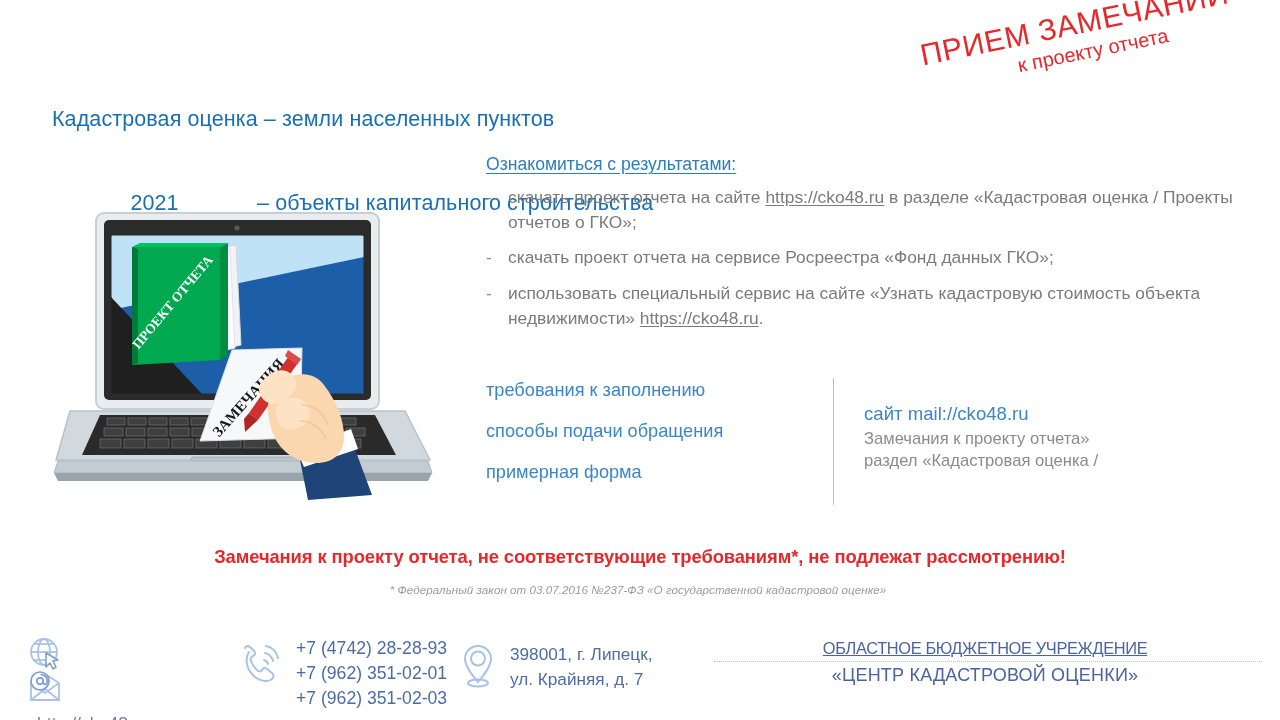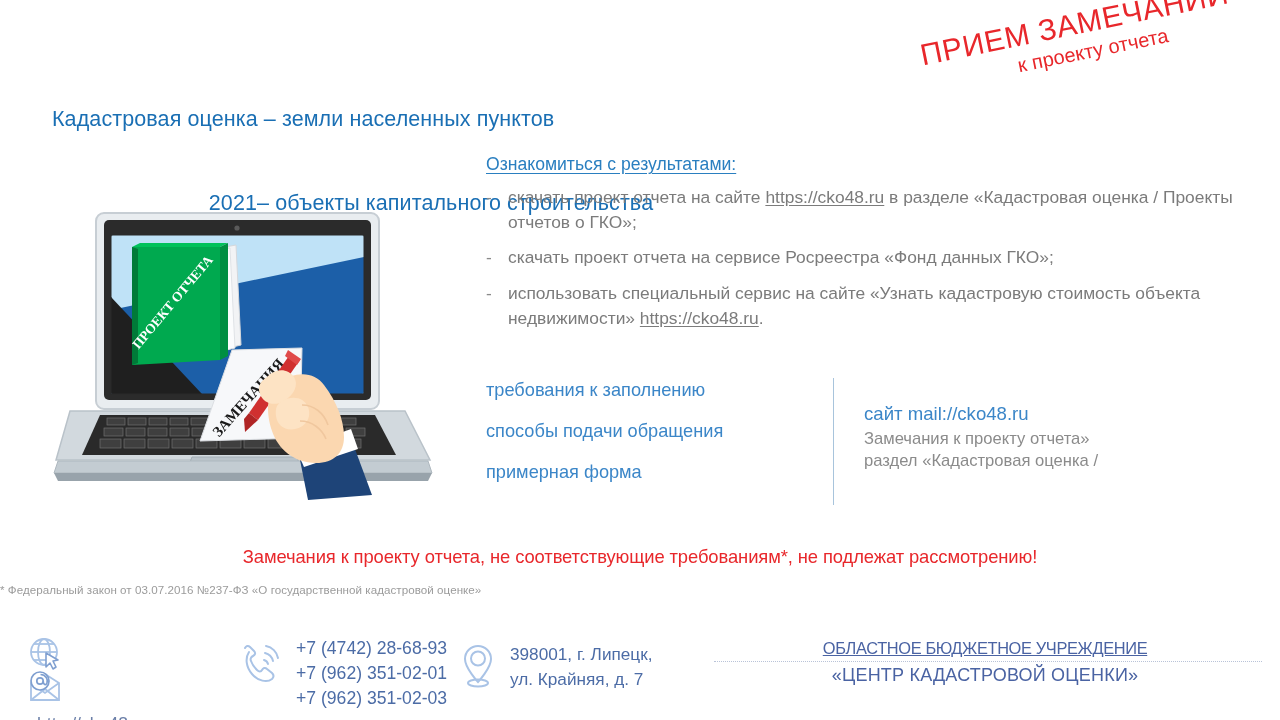--- a/index.html
+++ b/index.html
@@ -27,21 +27,21 @@
     font-size: 21.5px;
     color: #1a6fb4;
     letter-spacing: 0.1px;
     white-space: pre;
   }
   #header-title .line1 { display: block; }
   #header-title .line2 { display: block; }
   #header-title .year {
     display: inline-block;
     width: 205px;
-    text-align: right;
+    text-align: center;
   }
 
   
   #banner {
     position: absolute;
     left: 880px;
     top: 18px;
     width: 400px;
     height: 150px;
     pointer-events: none;
@@ -173,30 +173,32 @@
   
   #warning-line {
     position: absolute;
     left: 0;
     top: 546px;
     width: 1280px;
     text-align: center;
     color: #e8272b;
     font-size: 18.4px;
     letter-spacing: -0.1px;
+    font-weight: bold;
   }
   #footnote {
     position: absolute;
-    left: 0;
+    left: 12px;
     top: 583px;
     width: 1252px;
-    text-align: left;
+    text-align: center;
     color: #9b9b9b;
     font-size: 11.6px;
     letter-spacing: 0.05px;
+    font-style: italic;
   }
 
   
   #footer { position: absolute; left: 0; top: 628px; width: 1280px; height: 92px; }
 
   .f-group { position: absolute; display: flex; align-items: flex-start; }
   .f-icon { flex: 0 0 auto; }
 
   #footer-web { left: 26px; top: 8px; flex-direction: column; }
   #footer-web .rows { margin-left: 11px; font-size: 17.6px; line-height: 1.46; color: #6b7fa8; }
@@ -444,21 +446,21 @@
           <path d="M9,16 C5,22 6,31 12,38 C18,45 27,47 32,43 C34,41 34,39 32,37 L27,33
                    C25,31 23,32 22,34 C21,36 19,36 17,34 C14,31 12,28 11,25 C10,23 11,21 13,20
                    C15,19 16,17 14,15 L10,11 C8,9 6,10 5,12"></path>
           <path d="M26,10 C32,11 37,16 38,22"></path>
           <path d="M25,17 C29,18 32,21 33,25"></path>
           <path d="M24,24 C26,24.6 27.6,26 28,28"></path>
         </g>
       </svg>
     </div>
     <div class="rows">
-      <div>+7 (4742) 28-68-93</div>
+      <div>+7 (4742) 28-28-93</div>
       <div>+7 (962) 351-02-01</div>
       <div>+7 (962) 351-02-03</div>
     </div>
   </div>
 
   <div class="f-group" id="footer-address">
     <div class="f-icon">
       <svg width="40" height="54" viewBox="0 0 40 54" xmlns="http://www.w3.org/2000/svg">
         <g fill="none" stroke="#a9c3e6" stroke-width="2">
           <path d="M20,4 C12.8,4 7,9.8 7,17 C7,26 20,40 20,40 C20,40 33,26 33,17 C33,9.8 27.2,4 20,4 Z"></path>

